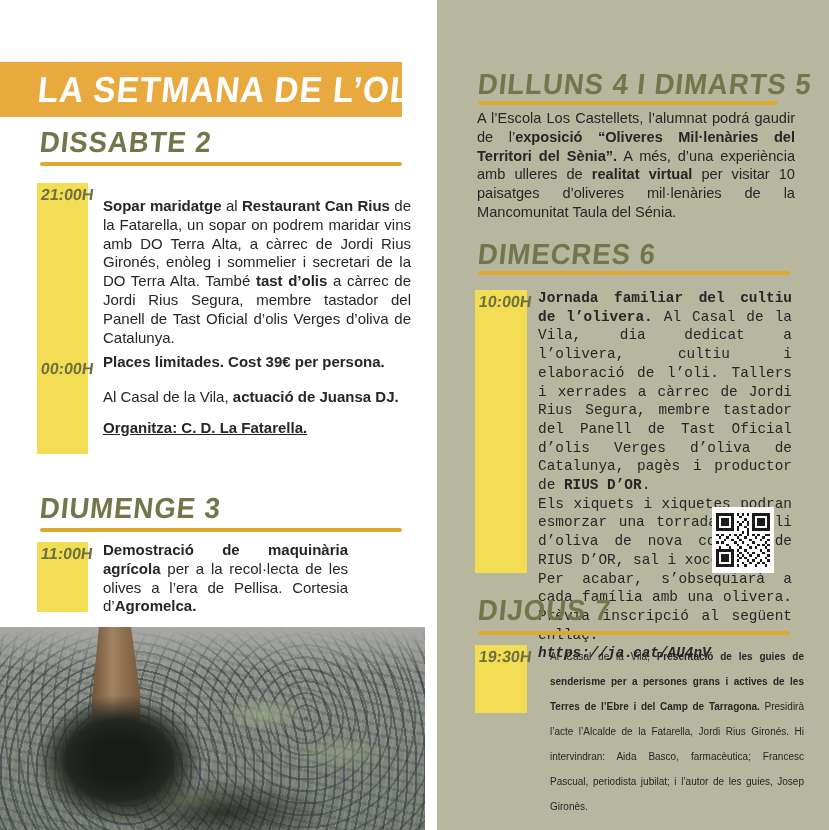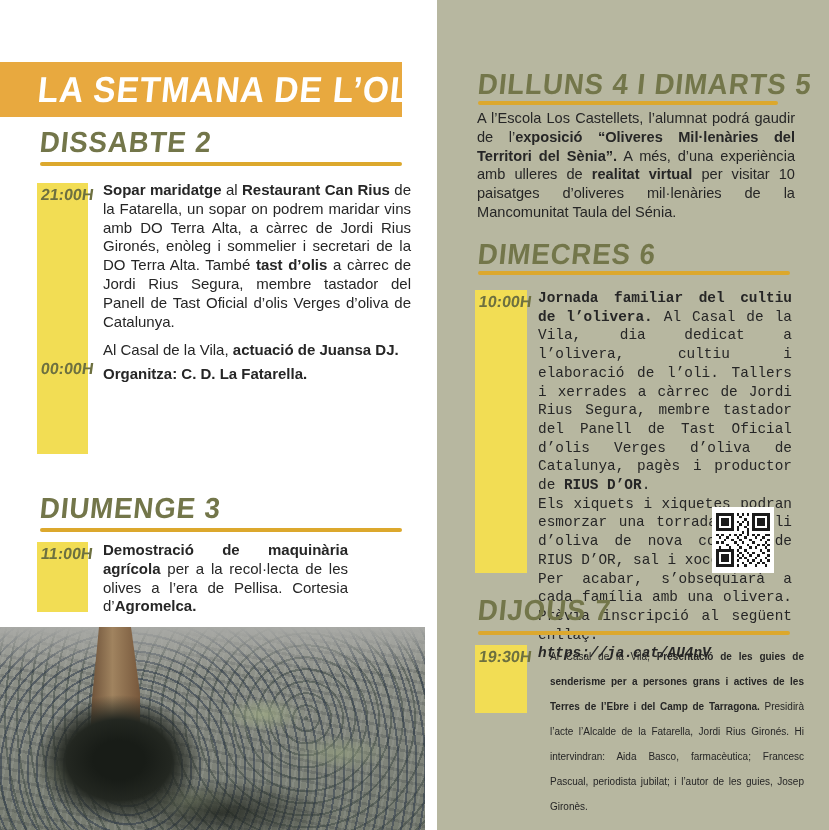--- a/index.html
+++ b/index.html
@@ -30,23 +30,23 @@
   .time{
     position:absolute;color:#6d7040;font-weight:bold;font-size:16px;white-space:nowrap;
     transform:skewX(-8deg);transform-origin:left center;
   }
   
   .txt{position:absolute;text-align:justify;}
   .txt p{margin:0;}
   .b{font-weight:bold;}
   .i{font-style:italic;}
   .txt-a{left:103px;top:181px;width:308px;font-size:15px;line-height:18.8px;}
-  .txt-a .p1{margin-bottom:6px;}
-  .txt-a .casal{margin-top:10px;}
-  .txt-a .org{margin-top:5px;}
+  .txt-a .p1{margin-bottom:6px;margin-top:16px;}
+  .txt-a .casal{margin-top:16px;}
+  .txt-a .org{margin-top:12px;text-decoration:underline;}
   .txt-b{left:103px;top:541px;width:245px;font-size:15px;line-height:18.8px;}
   .txt-dilluns{left:477px;top:109px;width:318px;font-size:14.6px;line-height:18.8px;}
   .txt-c{left:538px;top:289px;width:254px;font-size:14.4px;line-height:18.7px;font-family:Liberation Mono, monospace;}
   .txt-d{left:550px;top:644px;width:254px;font-size:10px;line-height:25px;}
   .link{white-space:nowrap;}
   
   .qr{position:absolute;left:712px;top:507px;width:62px;height:66px;background:#ffffff;
       display:flex;align-items:center;justify-content:center;}
   .qr svg{width:54px;height:56px;}
   
@@ -92,20 +92,21 @@
 
   <div class="day" style="left:40px;top:126px;">DISSABTE 2</div>
   <div class="rule" style="left:40px;top:162px;width:362px;"></div>
 
   <div class="bar" style="left:37px;top:183px;width:51px;height:271px;"></div>
   <div class="time" style="left:41px;top:186px;">21:00H</div>
   <div class="time" style="left:41px;top:360px;">00:00H</div>
 
   <div class="txt txt-a">
     <p class="p1"><span class="b">Sopar maridatge</span><span> al </span><span class="b">Restaurant Can Rius</span><span> de la Fatarella, un sopar on podrem maridar vins amb DO Terra Alta, a càrrec de Jordi Rius Gironés, enòleg i sommelier i secretari de la DO Terra Alta. També </span><span class="b">tast d’olis</span><span> a càrrec de Jordi Rius Segura, membre tastador del Panell de Tast Oficial d’olis Verges d’oliva de Catalunya.</span></p>
+    <p class="b">Places limitades. Cost 39€ per persona.</p>
     <p class="casal"><span>Al Casal de la Vila, </span><span class="b">actuació de Juansa DJ.</span></p>
     <p class="b org">Organitza: C. D. La Fatarella.</p>
   </div>
 
   <div class="day" style="left:40px;top:492px;">DIUMENGE 3</div>
   <div class="rule" style="left:40px;top:528px;width:362px;"></div>
 
   <div class="bar" style="left:37px;top:542px;width:51px;height:70px;"></div>
   <div class="time" style="left:41px;top:545px;">11:00H</div>
 

